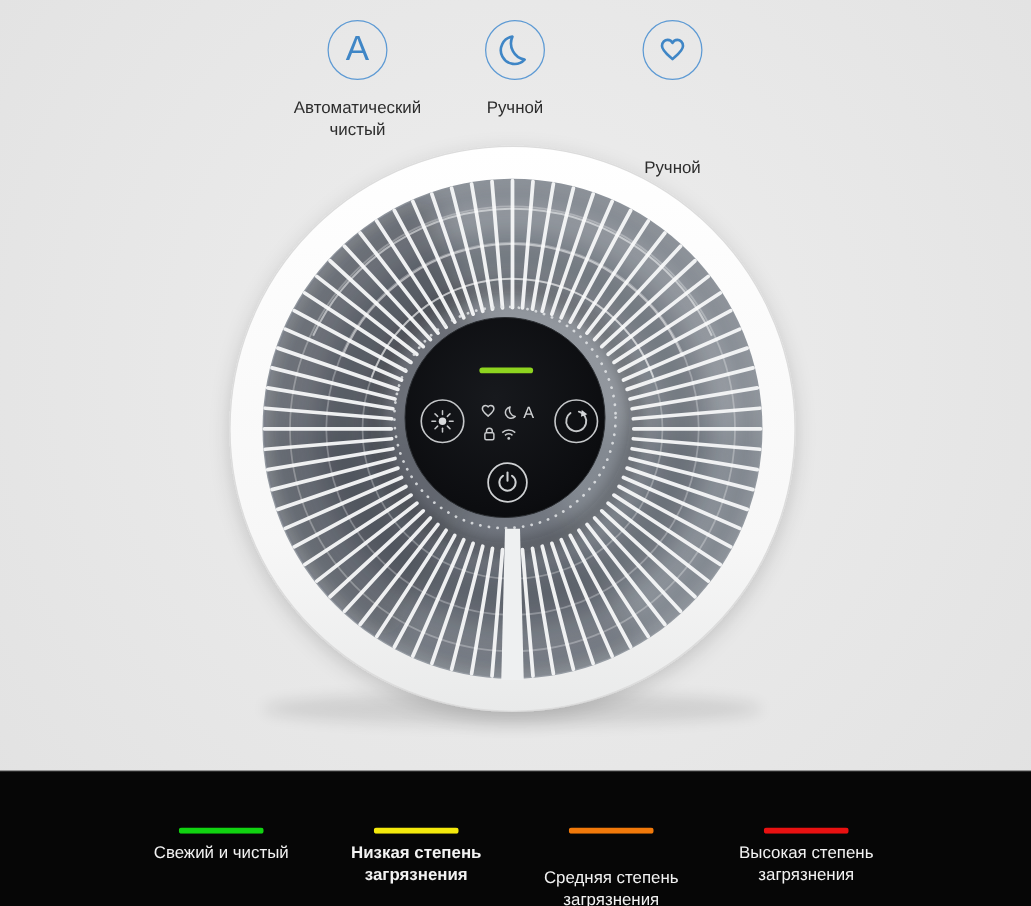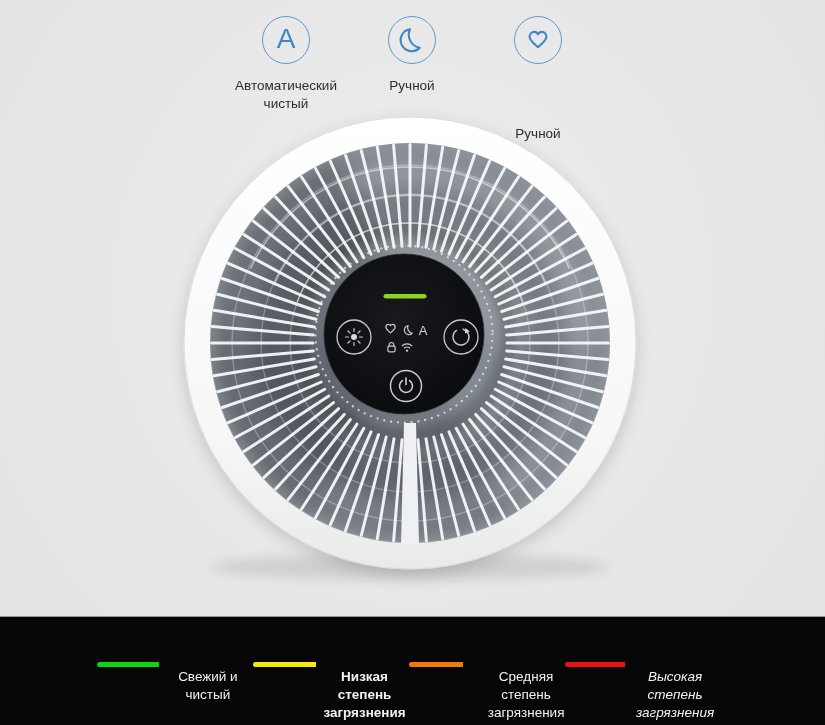--- a/index.html
+++ b/index.html
@@ -15,21 +15,21 @@
     display:flex;align-items:center;justify-content:center;background:transparent;box-sizing:content-box;
   }
   .mode-a{font-size:28px;line-height:1;color:#3f86c6;font-weight:400;transform:translateY(-1px);}
   .mode-label{margin-top:13px;text-align:center;font-size:13.5px;line-height:18px;color:#2d2d2d;}
   .mode-label span{display:block;}
   
   .legend-bar{
     position:absolute;left:0;top:616px;width:825px;height:109px;
     background:#060606;border-top:1px solid #959595;box-sizing:border-box;
   }
-  .legend-item{position:absolute;top:0;width:160px;display:flex;flex-direction:row;padding-top:45px;}
+  .legend-item{position:absolute;top:0;width:160px;display:flex;flex-direction:column;align-items:center;padding-top:45px;}
   .legend-label{margin-top:6px;text-align:center;font-size:13.5px;line-height:18px;color:#f2f2f2;}
   .legend-label span{display:block;}
   .swatch{display:block;}
 </style>
 </head>
 <body>
 
 <div class="stage">
 
   <div>
@@ -284,21 +284,21 @@
     <div class="legend-item" style="left:409px;gap:20px;">
       <svg class="swatch" width="68" height="5">
         <rect width="68" height="5" rx="2.5" fill="#f1790a"></rect>
       </svg>
       <div class="legend-label">
         <span>Средняя степень</span>
         <span>загрязнения</span>
       </div>
     </div>
 
-    <div class="legend-item" style="left:565px;font-style:italic;">
+    <div class="legend-item" style="left:565px;">
       <svg class="swatch" width="68" height="5">
         <rect width="68" height="5" rx="2.5" fill="#e91111"></rect>
       </svg>
       <div class="legend-label">
         <span>Высокая степень</span>
         <span>загрязнения</span>
       </div>
     </div>
   </div>
 </div>

